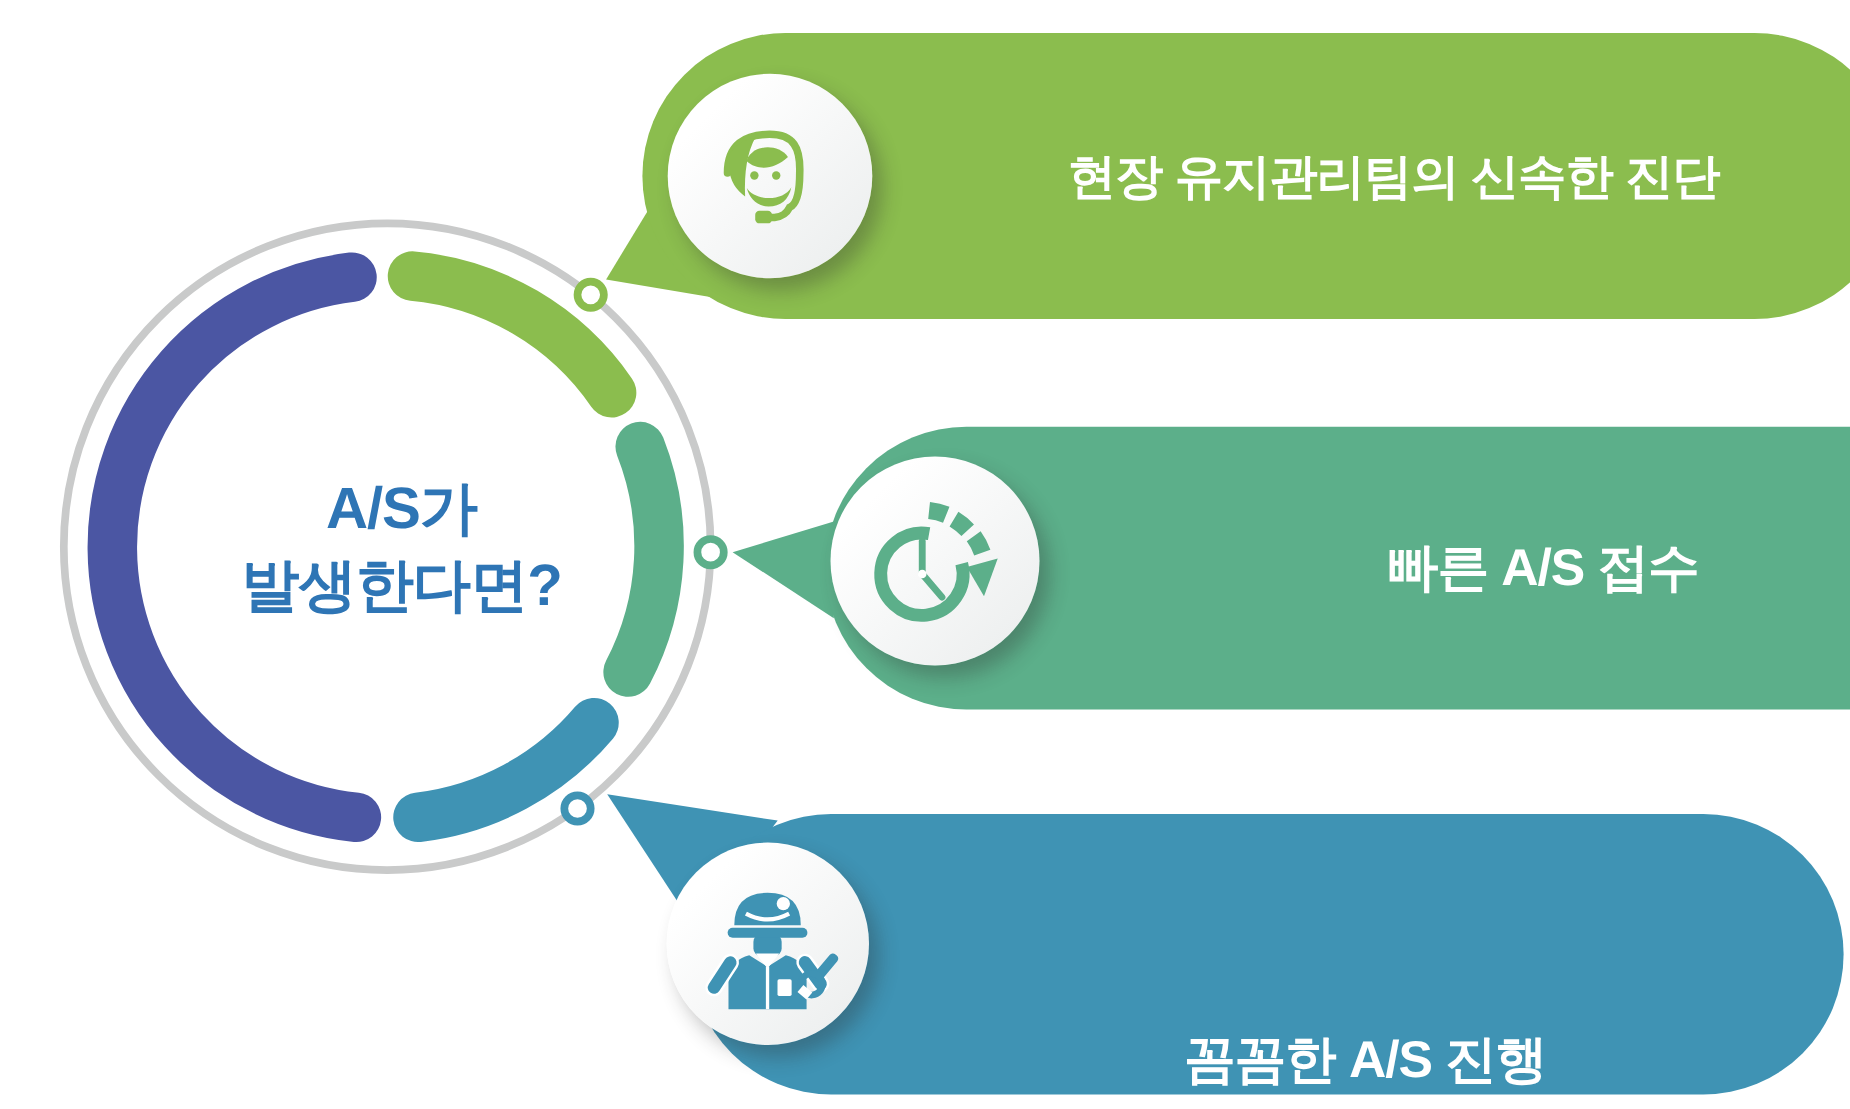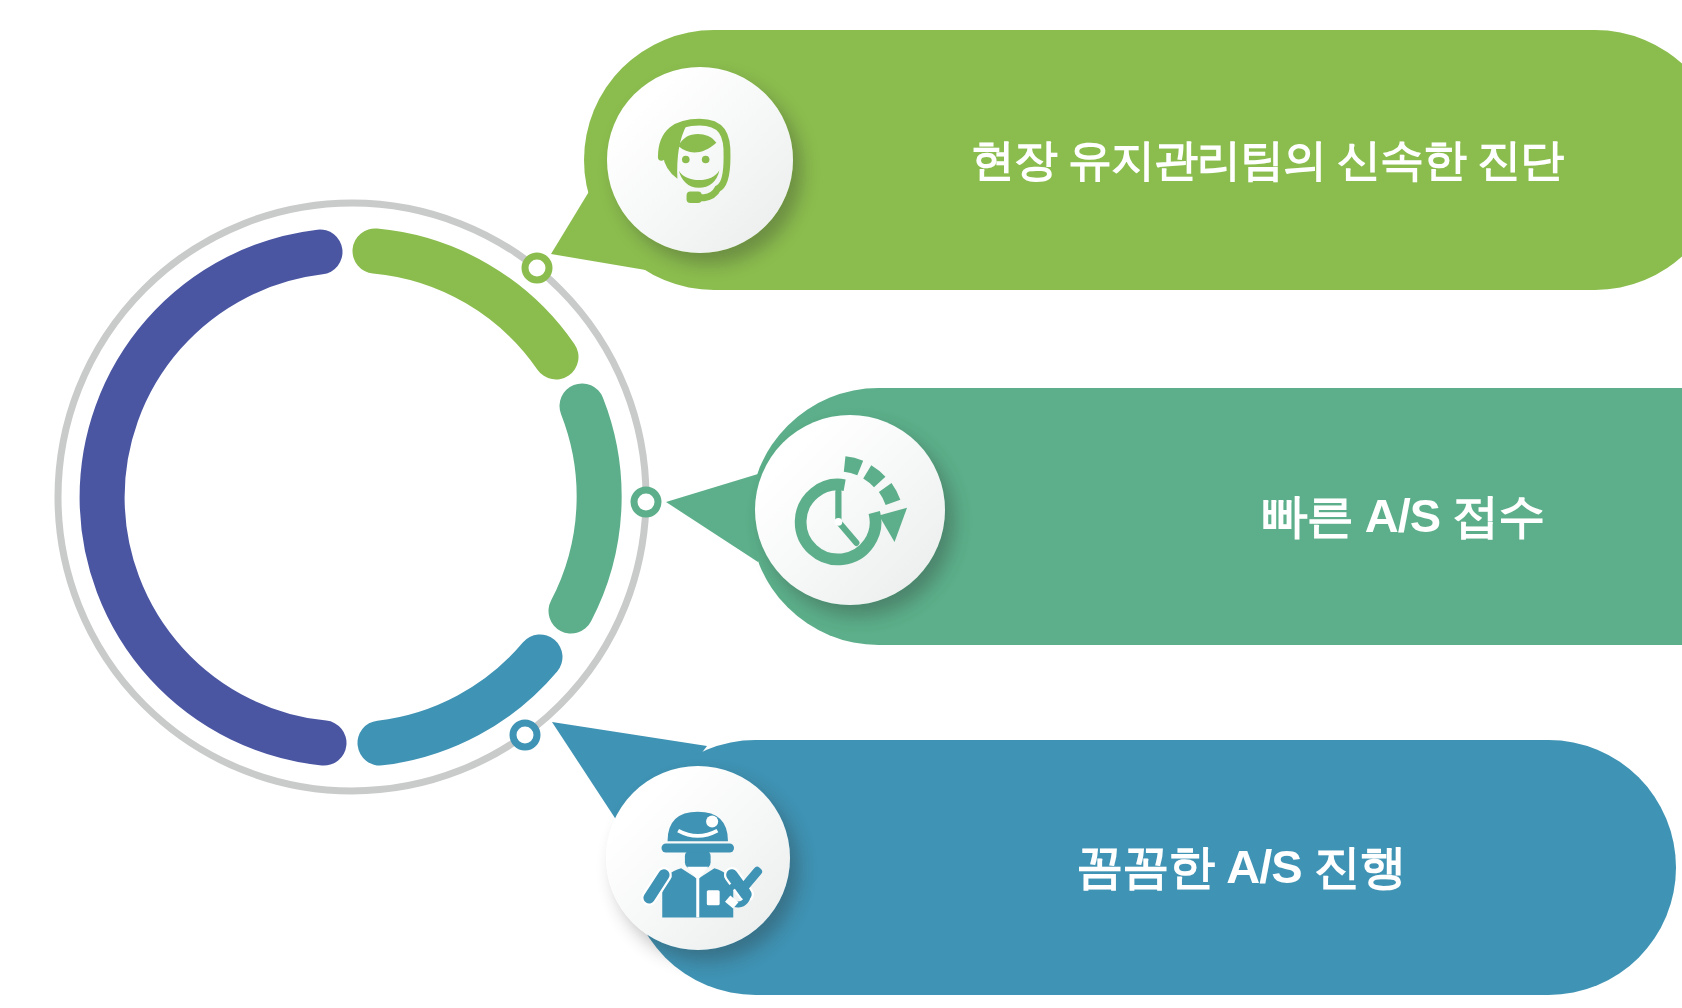--- a/index.html
+++ b/index.html
@@ -24,21 +24,21 @@
     font-size:53px;font-weight:800;line-height:1.32;letter-spacing:-1px;
   }
 
   .banner{
     position:absolute;z-index:2;display:flex;align-items:center;
     border-radius:999px;color:#ffffff;font-weight:800;letter-spacing:-1px;
   }
   .banner .label{flex:1;text-align:center;white-space:nowrap;}
   .banner-1{left:584px;top:30px;width:916px;height:260px;background:var(--step1);padding-left:225px;font-size:44px;}
   .banner-2{left:750px;top:388px;width:905px;height:257px;background:var(--step2);padding-left:200px;font-size:47px;}
-  .banner-3{left:628px;top:740px;width:870px;height:255px;background:var(--step3);padding-left:178px;font-size:47px;}
+  .banner-3{left:628px;top:740px;width:870px;height:255px;background:var(--step3);padding-left:178px;font-size:47px;align-items:flex-end;}
 
   .medal{
     position:absolute;z-index:3;border-radius:50%;
     background:linear-gradient(135deg,#ffffff 20%,#eef0f0 85%);
     box-shadow:9px 11px 18px rgba(45,45,45,.32);
     display:flex;align-items:center;justify-content:center;
   }
   .medal svg{width:78%;height:78%;}
   .medal-1{left:607px;top:67px;width:186px;height:186px;}
   .medal-2{left:755px;top:415px;width:190px;height:190px;}
@@ -63,20 +63,24 @@
     <path class="seg seg-indigo" d="M 320,252 A 247,247 0 0 0 324,743"></path>
     <path class="seg seg-1" d="M 375,251 A 247,247 0 0 1 556,357"></path>
     <path class="seg seg-2" d="M 582,406 A 247,247 0 0 1 571,611"></path>
     <path class="seg seg-3" d="M 540,657 A 247,247 0 0 1 380,743"></path>
 
     <circle class="donut d1" cx="537" cy="268" r="12"></circle>
     <circle class="donut d2" cx="646" cy="502" r="12"></circle>
     <circle class="donut d3" cx="525" cy="735" r="12"></circle>
   </svg>
 
+  <div class="center-title">
+    <div>A/S가</div>
+    <div>발생한다면?</div>
+  </div>
 
   <div class="banner banner-1">
     <div class="label">현장 유지관리팀의 신속한 진단</div>
   </div>
   <div class="banner banner-2">
     <div class="label">빠른 A/S 접수</div>
   </div>
   <div class="banner banner-3">
     <div class="label">꼼꼼한 A/S 진행</div>
   </div>

